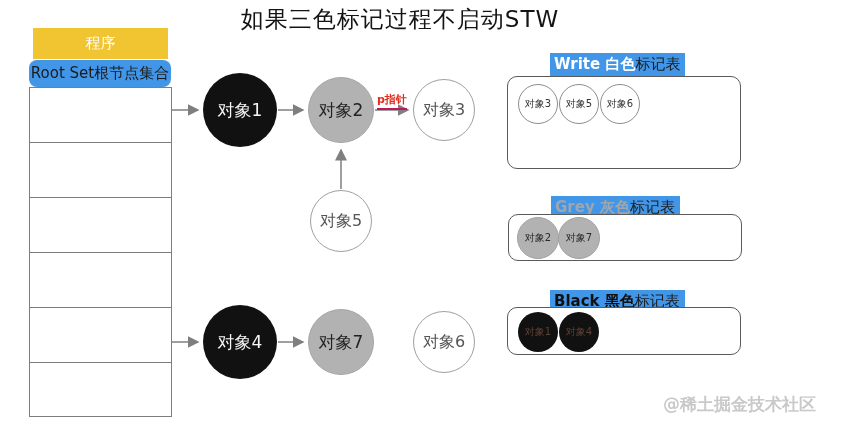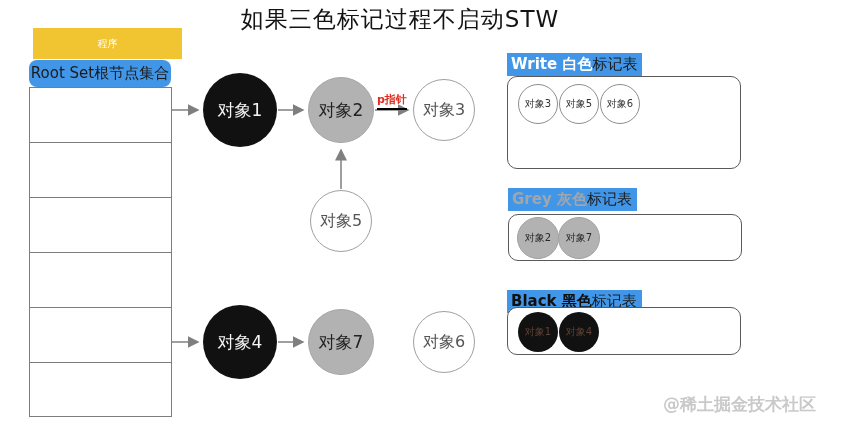--- a/index.html
+++ b/index.html
@@ -18,24 +18,24 @@
     width: 800px;
     text-align: center;
     font-size: 23px;
     color: #141414;
     letter-spacing: 1px;
   }
   
   .prog-header {
     position: absolute;
     left: 33px; top: 28px;
-    width: 149px; height: 31px;
+    width: 135px; height: 31px;
     background: #f1c431;
     color: #ffffff;
-    font-size: 10px;
+    font-size: 15px;
     display: flex; align-items: center; justify-content: center;
   }
   .root-row {
     position: absolute;
     left: 29px; top: 60px;
     width: 142px; height: 27px;
     background: #4296e8;
     color: #1b1b1b;
     font-size: 15px;
     display: flex; align-items: center; justify-content: center;
@@ -71,38 +71,39 @@
   .n-obj4 { left: 203px; top: 305px; }
   .n-obj7 { left: 308px; top: 309px; }
   .n-obj6 { left: 413px; top: 311px; }
   .arrows { position: absolute; left: 0; top: 0; width: 843px; height: 429px; }
   .p-label {
     position: absolute;
     left: 377px; top: 92px;
     color: #e12d1f;
     font-size: 11px;
     font-weight: bold;
-    border-bottom: 2px solid #000000;
+    border-bottom: 2px solid #be185d;
     padding-bottom: 1px;
   }
   
   .panel-header {
     position: absolute;
     height: 23px;
     background: #4296e8;
     font-size: 15px;
     line-height: 23px;
     padding: 0 5px 0 4px;
     white-space: nowrap;
+    margin-left: 43px;
   }
   .panel-header .hl { font-weight: bold; }
   .panel-header .rest { color: #1b1b1b; }
   .ph-white { left: 507px; top: 53px; }
   .ph-white .hl { color: #ffffff; }
-  .ph-grey { left: 508px; top: 188px; text-align: right; }
+  .ph-grey { left: 508px; top: 196px; text-align: right; }
   .ph-grey .hl { color: #9fa6ad; }
   .ph-black { left: 507px; top: 290px; }
   .ph-black .hl { color: #101010; }
   .panel-box {
     position: absolute;
     width: 234px;
     background: #ffffff;
     border: 1px solid #5a5a5a;
     border-radius: 10px;
   }

